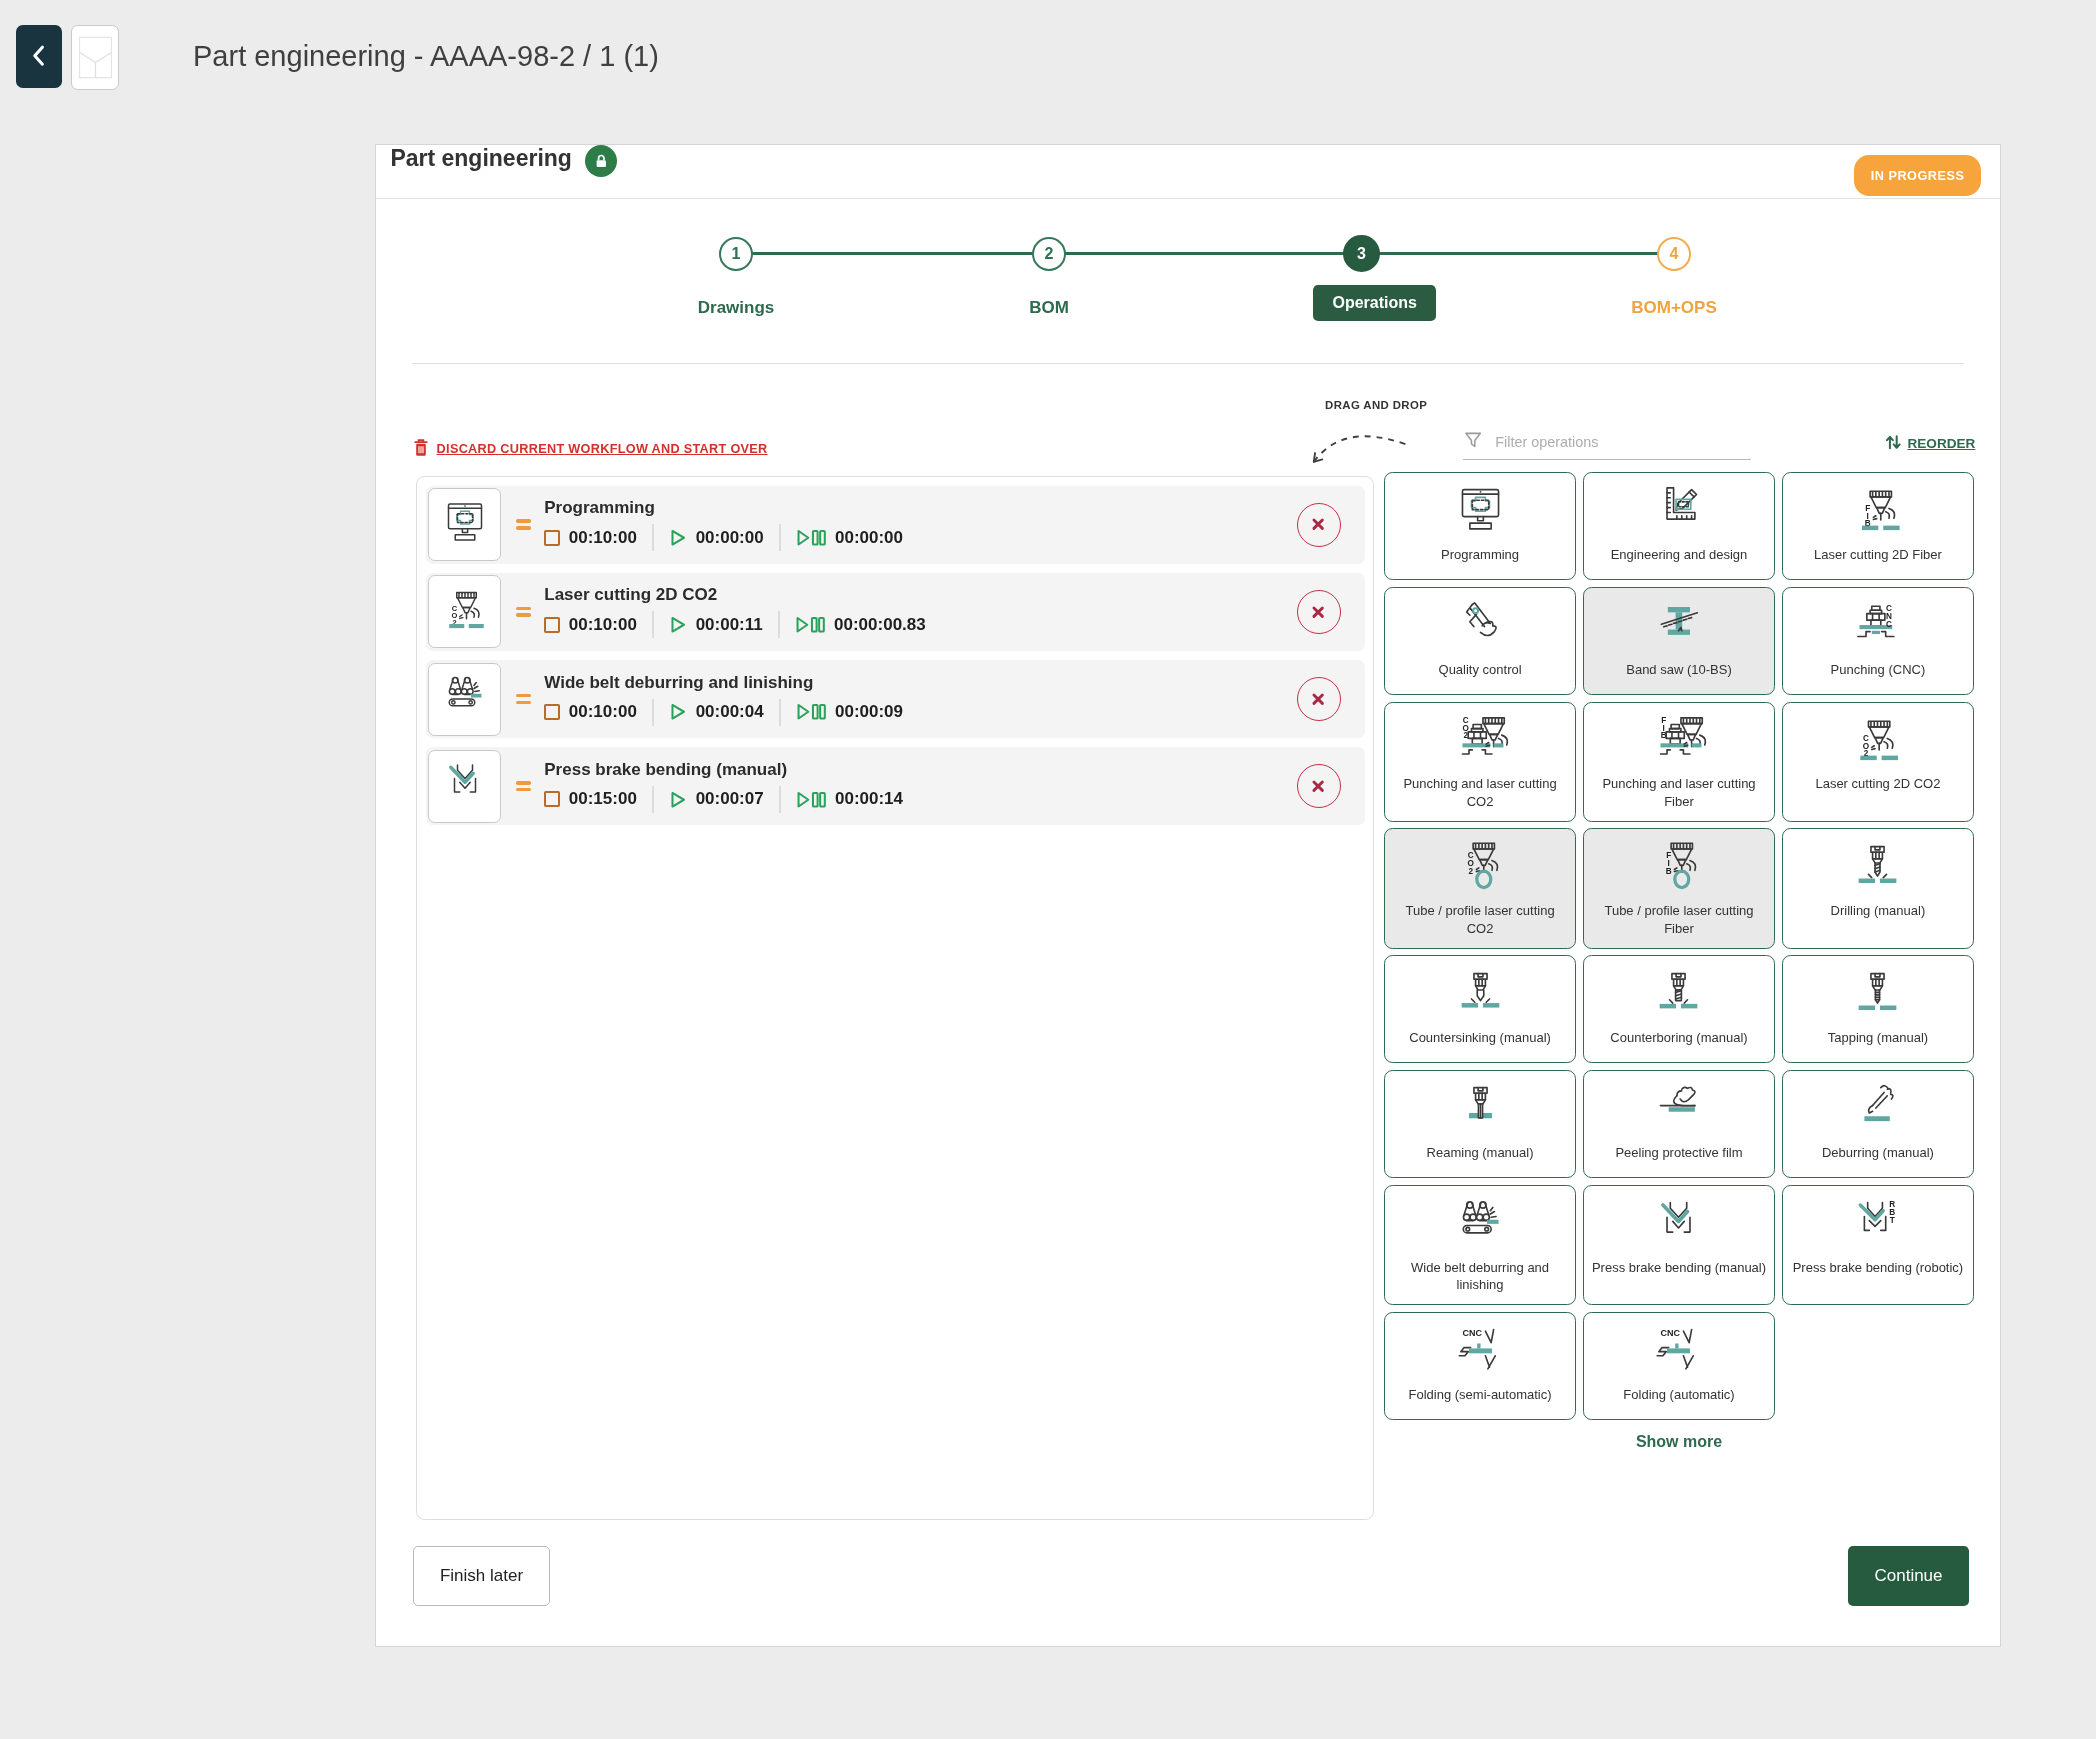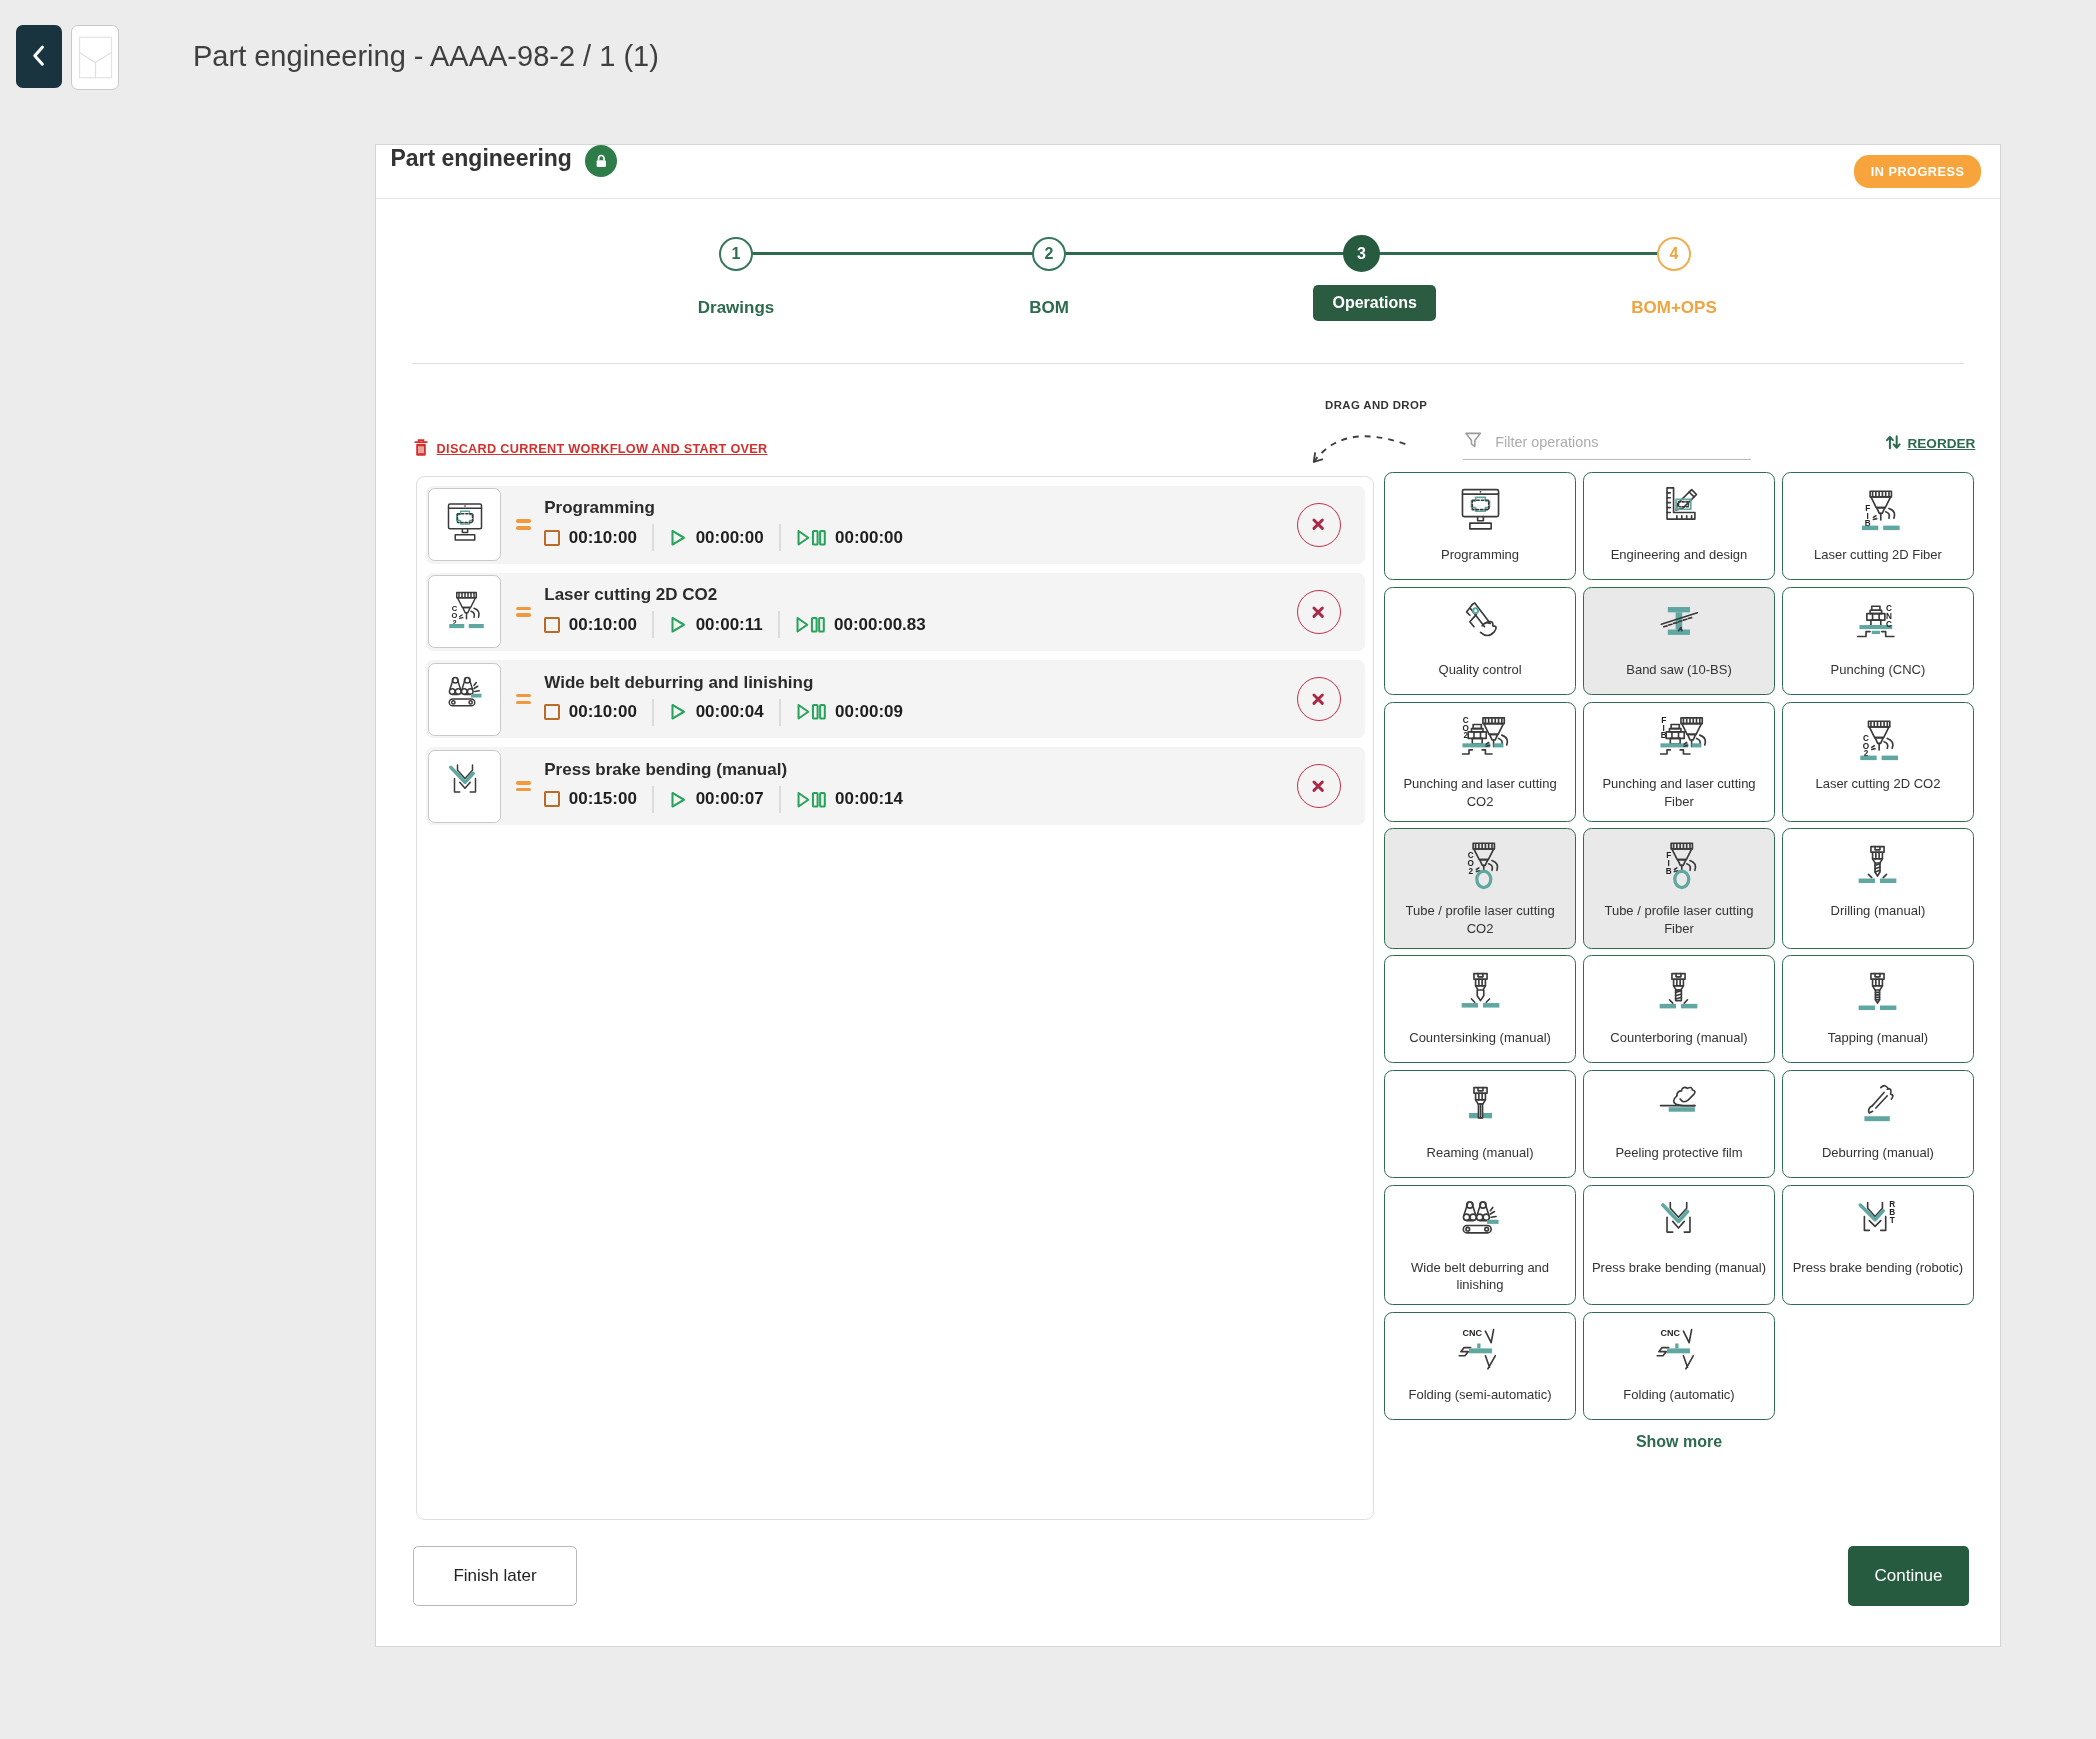--- a/index.html
+++ b/index.html
@@ -9,21 +9,21 @@
   
   .back-btn{position:absolute;left:16px;top:25.4px;width:46px;height:63px;background:#19333f;border:none;border-radius:6.8px;display:flex;align-items:center;justify-content:center;cursor:pointer;}
   .thumb{position:absolute;left:71px;top:25.4px;width:46px;height:63px;background:#fff;border:0.8px solid #c9c9c9;border-radius:6.8px;display:flex;align-items:center;justify-content:center;}
   .page-title{position:absolute;left:193px;top:25.4px;height:63px;display:flex;align-items:center;font-size:29px;color:#3f3f3f;}
 
   
   .card{position:absolute;left:375px;top:144px;width:1626px;height:1503px;background:#fff;border:0.8px solid #d6d6d6;box-sizing:border-box;}
   .card-header{position:absolute;left:0;top:0;right:0;height:53px;border-bottom:0.8px solid #e4e4e4;display:flex;}
   .card-title{font-size:23px;font-weight:bold;color:#333;margin-left:14.4px;}
   .lock-badge{width:32px;height:32px;border-radius:50%;background:#2e7d49;display:flex;align-items:center;justify-content:center;margin-left:13.6px;}
-  .status-badge{position:absolute;right:18.6px;top:10.2px;height:33px;padding:0 17px;border-radius:15.3px;background:#f6a43b;color:#fff;font-size:12.7px;font-weight:bold;letter-spacing:0.5px;display:flex;align-items:center;}
+  .status-badge{position:absolute;right:18.6px;top:10.2px;height:41px;padding:0 17px;border-radius:15.3px;background:#f6a43b;color:#fff;font-size:12.7px;font-weight:bold;letter-spacing:0.5px;display:flex;align-items:center;}
 
   
   .stepper{position:absolute;left:0;top:53px;right:0;height:165px;}
   .step-line{position:absolute;left:360px;top:54px;width:938px;height:2.5px;background:#2d6a4e;}
   .step-circle{position:absolute;top:39px;width:34px;height:34px;border-radius:50%;background:#fff;border:2.1px solid #35785a;box-sizing:border-box;display:flex;align-items:center;justify-content:center;font-size:16px;font-weight:bold;color:#2e7050;}
   .step-circle.active{top:37px;width:37px;height:37px;background:#275b40;border-color:#275b40;color:#fff;}
   .step-circle.upcoming{border-color:#f0ad52;color:#efa43f;}
   .step-label{position:absolute;top:100px;width:186px;text-align:center;font-size:17px;font-weight:bold;color:#2d6a4e;}
   .step-label.upcoming{color:#efa43f;}
   .step-btn{position:absolute;top:87px;height:36px;padding:0 19.5px;background:#2b5c41;border:none;border-radius:5.1px;color:#fff;font-size:16px;font-weight:bold;display:flex;align-items:center;cursor:pointer;}
@@ -53,21 +53,21 @@
   .reorder-link{position:absolute;right:24.6px;top:288px;display:flex;align-items:center;gap:5.1px;color:#2d6a4e;font-size:13.6px;font-weight:bold;text-decoration:underline;cursor:pointer;}
   .palette{position:absolute;left:1008px;top:327px;width:590px;}
   .tiles-grid{display:grid;grid-template-columns:repeat(3,1fr);gap:6.8px;}
   .tile{border:1.3px solid #2f6b50;border-radius:8.5px;background:#fff;min-height:108px;box-sizing:border-box;padding:6.8px 6.8px 10.2px;display:flex;flex-direction:column;align-items:center;cursor:pointer;}
   .tile.disabled{background:#e9e9e9;}
   .tile-icon{height:66px;display:flex;align-items:center;justify-content:center;}
   .tile-label{font-size:13px;color:#333;text-align:center;line-height:1.35;}
   .show-more{margin-top:13.6px;text-align:center;font-size:16px;font-weight:bold;color:#2d6a4e;cursor:pointer;}
 
   
-  .finish-btn{position:absolute;left:37px;top:1401px;width:164px;height:60px;background:#fff;border:1.3px solid #b9b9b9;border-radius:5.1px;font-size:17px;color:#222;cursor:pointer;font-family:"Liberation Sans",sans-serif;}
+  .finish-btn{position:absolute;left:37px;top:1401px;width:137px;height:60px;background:#fff;border:1.3px solid #b9b9b9;border-radius:5.1px;font-size:17px;color:#222;cursor:pointer;font-family:"Liberation Sans",sans-serif;}
   .continue-btn{position:absolute;left:1472px;top:1401px;width:121px;height:60px;background:#275b40;border:none;border-radius:5.1px;font-size:17px;color:#fff;cursor:pointer;font-family:"Liberation Sans",sans-serif;}
 
   .op-svg{display:block;}
 </style>
 </head>
 <body>
 
 <div id="canvas">
 
   <button class="back-btn">

